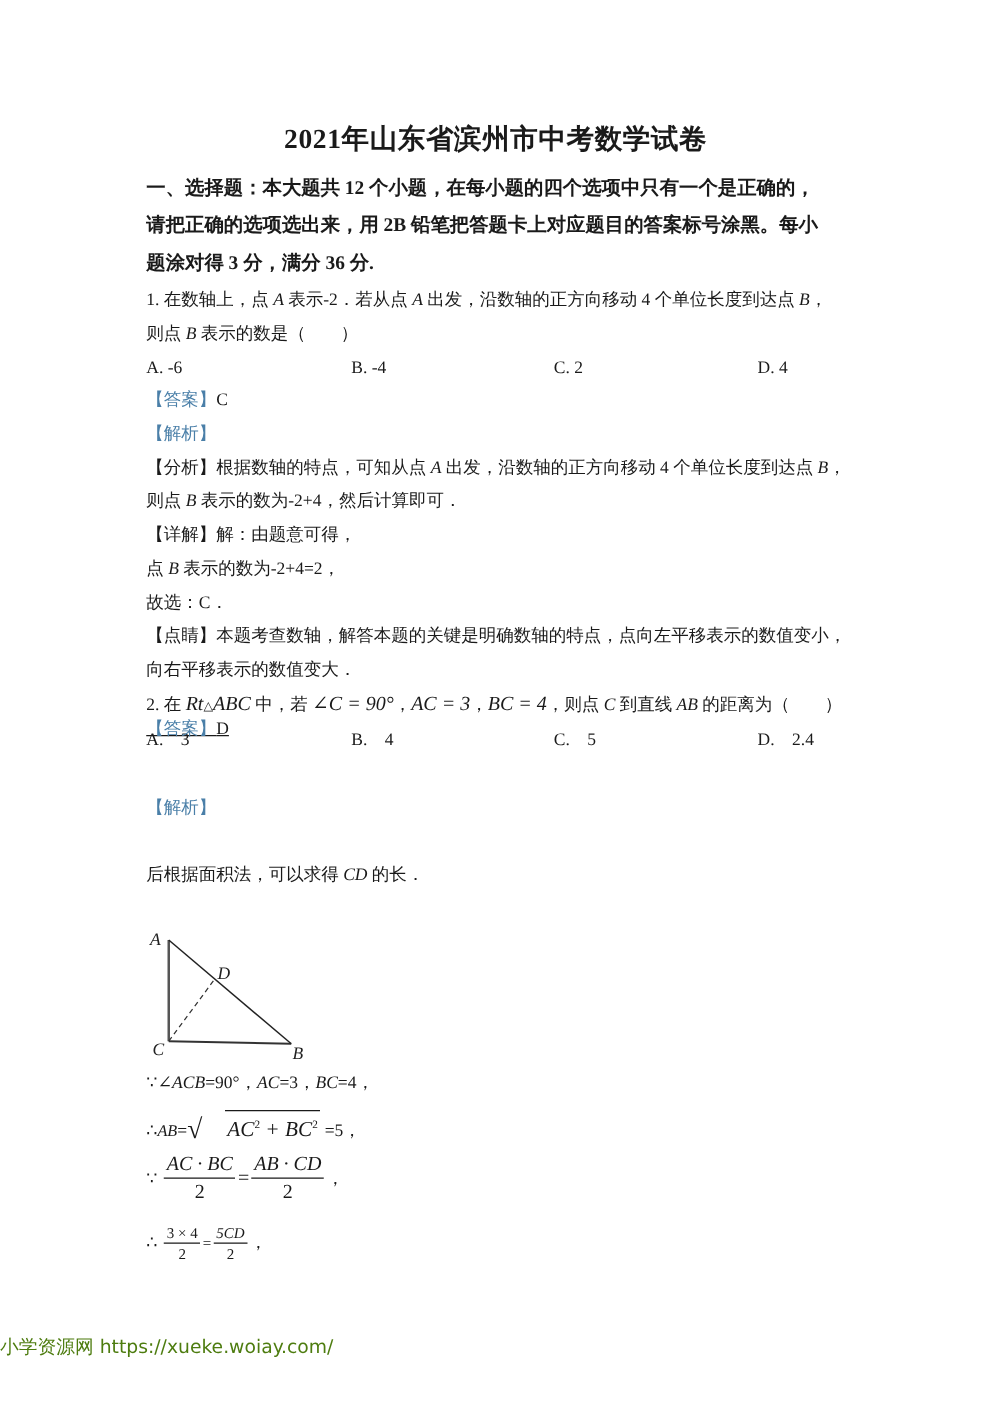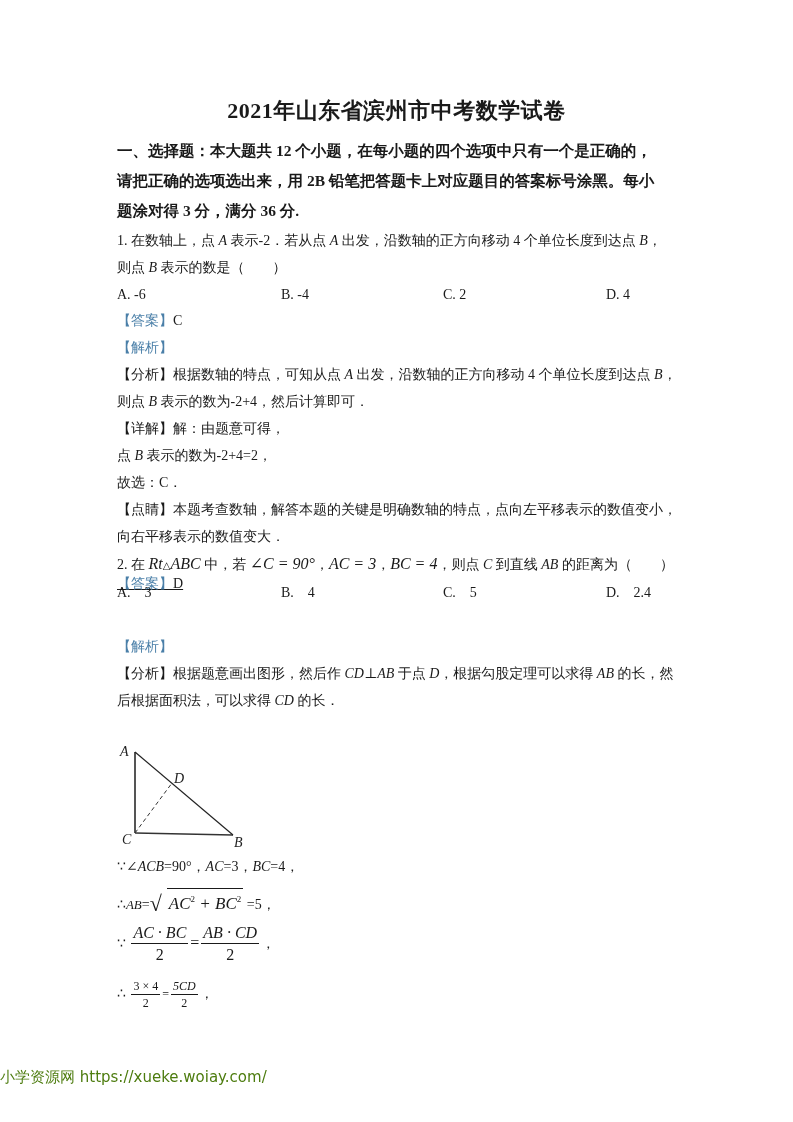--- a/index.html
+++ b/index.html
@@ -14,21 +14,21 @@
   .i { font-style: italic; }
   .tag { color: #4a7fa8; }
   .opt { position: absolute; font-size: 14px; white-space: nowrap; line-height: 18px; }
   .math { font-family: "Liberation Serif", "DejaVu Serif", serif; font-size: 16px; }
   .frac { display: inline-block; vertical-align: middle; text-align: center; margin: 0 2px; }
   .frac .num { display: block; border-bottom: 1px solid #1a1a1a; padding: 0 2px; line-height: 20px; }
   .frac .den { display: block; line-height: 22px; }
   .frac.small { font-size: 12px; }
   .frac.small .num { line-height: 15px; }
   .frac.small .den { line-height: 16px; }
-  .sqrt { display: inline-block; border-top: 1px solid #1a1a1a; padding: 0 2px; margin-left: 5px; font-size: 17px; line-height: 20px; }
+  .sqrt { display: inline-block; border-top: 1px solid #1a1a1a; padding: 0 2px; margin-left: 18px; font-size: 17px; line-height: 20px; }
   .radical { font-size: 22px; vertical-align: -2px; }
   .footer { position: absolute; left: 0; width: 793px; top: 1068px; text-align: left;
             font-family: "DejaVu Sans", "Liberation Sans", sans-serif; font-size: 15px; color: #4d7c0f; }
   sup { font-size: 9px; }
 </style>
 </head>
 <body>
 
 <div class="page">
 
@@ -82,23 +82,20 @@
   <div class="opt" style="left:281px; top:584px;">B.　4</div>
   <div class="opt" style="left:443px; top:584px;">C.　5</div>
   <div class="opt" style="left:606px; top:584px;">D.　2.4</div>
 
   <div class="line" style="top:575px;text-decoration:underline;">
     <span class="tag">【答案】</span><span>D</span>
   </div>
   <div class="line" style="top:638px;">
     <span class="tag">【解析】</span>
   </div>
-  <div class="line" style="top:665px;">
-    <span>【分析】</span><span>根据题意画出图形，然后作 </span><span class="i">CD</span><span>⊥</span><span class="i">AB</span><span> 于点 </span><span class="i">D</span><span>，根据勾股定理可以求得 </span><span class="i">AB</span><span> 的长，然</span>
-  </div>
   <div class="line" style="top:692px;">
     <span>后根据面积法，可以求得 </span><span class="i">CD</span><span> 的长．</span>
   </div>
 
   <svg style="position:absolute; left:110px; top:740px;" width="150" height="115" viewBox="0 0 150 115">
     <line x1="25" y1="12" x2="25" y2="93" stroke="#555" stroke-width="2"></line>
     <line x1="25" y1="93" x2="123" y2="95" stroke="#333" stroke-width="1.6"></line>
     <line x1="25" y1="12" x2="123" y2="95" stroke="#222" stroke-width="1.2"></line>
     <line x1="25" y1="93" x2="62" y2="43" stroke="#333" stroke-width="1" stroke-dasharray="4,3"></line>
     <text x="10" y="16" font-family="Liberation Serif, serif" font-style="italic" font-size="14" fill="#222">A</text>

